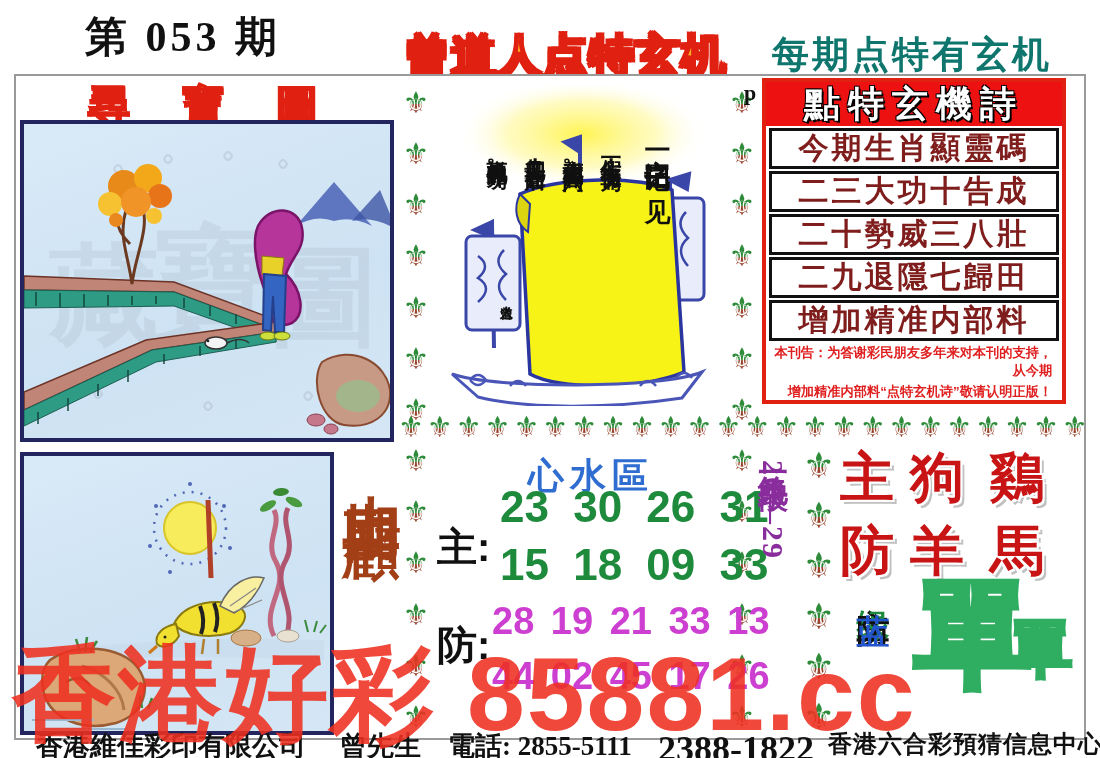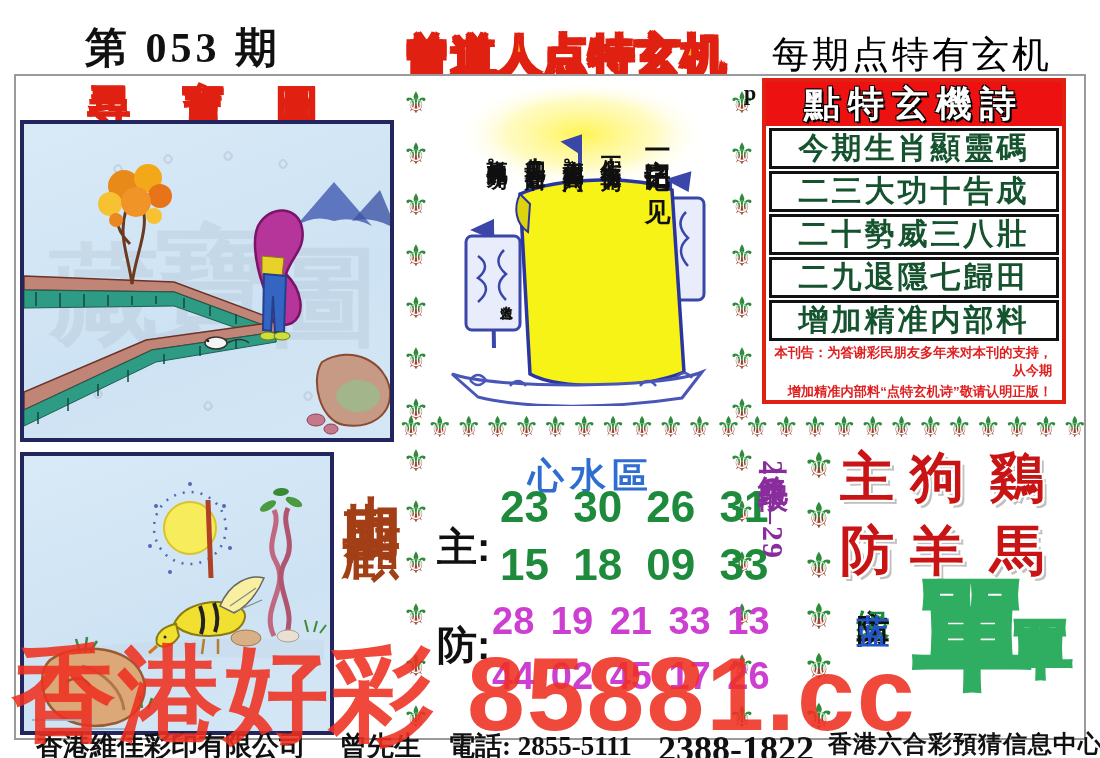--- a/index.html
+++ b/index.html
@@ -1,25 +1,25 @@
 <!DOCTYPE html>
 <html><head>
 <meta charset="utf-8">
 <style>
   html,body{margin:0;padding:0;background:#fff;}
   .page{position:relative;width:1100px;height:758px;background:#fff;overflow:hidden;
         font-family:"Liberation Serif","DejaVu Serif",serif;}
   .abs{position:absolute;}
 
   
-  .issue{left:85px;top:20px;font-size:42px;font-weight:bold;color:#111;letter-spacing:4px;}
+  .issue{left:85px;top:9px;font-size:42px;font-weight:bold;color:#111;letter-spacing:4px;}
   .sheet-title{left:405px;top:26px;font-size:45px;font-weight:bold;color:#ffb020;
      -webkit-text-stroke:2.5px #e02010;letter-spacing:1px;
      text-shadow:2px 2px 0 #e02010,-2px -2px 0 #e02010,2px -2px 0 #e02010,-2px 2px 0 #e02010;}
-  .sheet-subtitle{left:772px;top:30px;font-size:37px;font-weight:normal;color:#000000;letter-spacing:3px;}
+  .sheet-subtitle{left:772px;top:30px;font-size:37px;font-weight:bold;color:#0f766e;letter-spacing:3px;}
 
   
   .sheet{left:14px;top:74px;width:1068px;height:662px;border:2px solid #9a9a9a;background:#fff;}
 
   
   .treasure-title{left:88px;top:78px;font-size:42px;font-weight:bold;color:#ff9d00;
      -webkit-text-stroke:2px #e02010;letter-spacing:52px;white-space:nowrap;
      text-shadow:1px 1px 0 #e02010,-1px -1px 0 #e02010;}
   .pic{background:linear-gradient(160deg,#d9eaf7 0%,#cde2f3 60%,#d5e7f5 100%);
        border:4px solid #23255e;box-sizing:border-box;}
@@ -49,21 +49,21 @@
      font-size:21px;font-weight:bold;color:#101010;white-space:pre-line;line-height:38px;letter-spacing:2px;}
   .scroll-sign{left:497px;top:296px;writing-mode:vertical-rl;text-orientation:upright;
      font-size:13px;font-weight:bold;color:#101010;}
 
   
   .mystic{left:762px;top:78px;width:304px;height:326px;border:4px solid #e02010;background:#fff;box-sizing:border-box;text-align:right;}
   .mystic-title{height:44px;background:#ee1111;color:#fff;font-size:36px;font-weight:bold;
      display:flex;align-items:center;justify-content:center;letter-spacing:8px;
      text-shadow:2px 2px 0 #000,-1px -1px 0 #000,1px -1px 0 #000,-1px 1px 0 #000;}
   .mystic-row{height:41px;margin:2px 3px 0 3px;border:3px solid #111;display:flex;align-items:center;
-     justify-content:center;font-size:30px;font-weight:bold;color:#14532d;letter-spacing:3px;box-sizing:border-box;}
+     justify-content:center;font-size:30px;font-weight:bold;color:#7f1d1d;letter-spacing:3px;box-sizing:border-box;}
   .notice{margin:3px 4px 0 4px;color:#e02020;font-weight:bold;font-size:13.5px;line-height:1.35;
      font-family:"Liberation Sans","DejaVu Sans",sans-serif;transform:scaleX(.98);transform-origin:left;}
 
   
   .xinshui-title{left:528px;top:452px;font-size:36px;font-weight:bold;color:#2f6ed0;letter-spacing:6px;}
   .num-label{font-size:40px;font-weight:bold;color:#101010;font-family:"Liberation Sans",sans-serif;}
   .lab-main{left:437px;top:520px;}
   .lab-guard{left:437px;top:618px;}
   .numrow{font-family:"Liberation Sans","DejaVu Sans",sans-serif;font-weight:bold;white-space:nowrap;}
   .main-row{color:#1e8a3c;font-size:44px;word-spacing:12px;}

